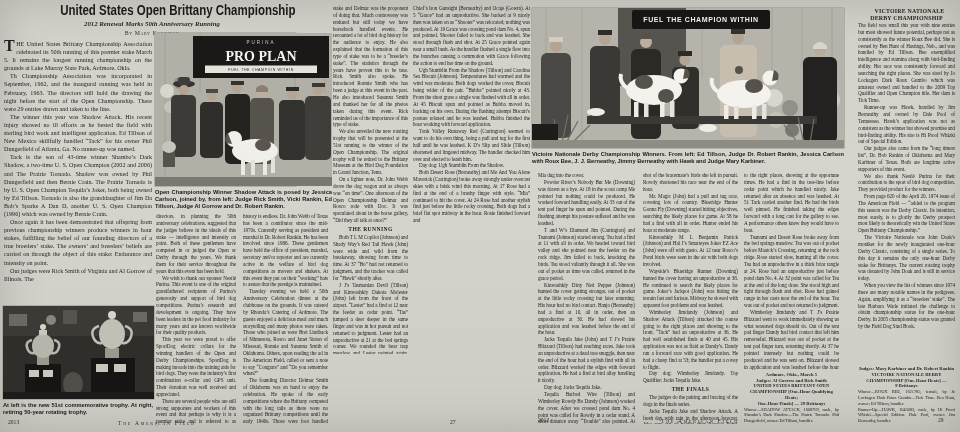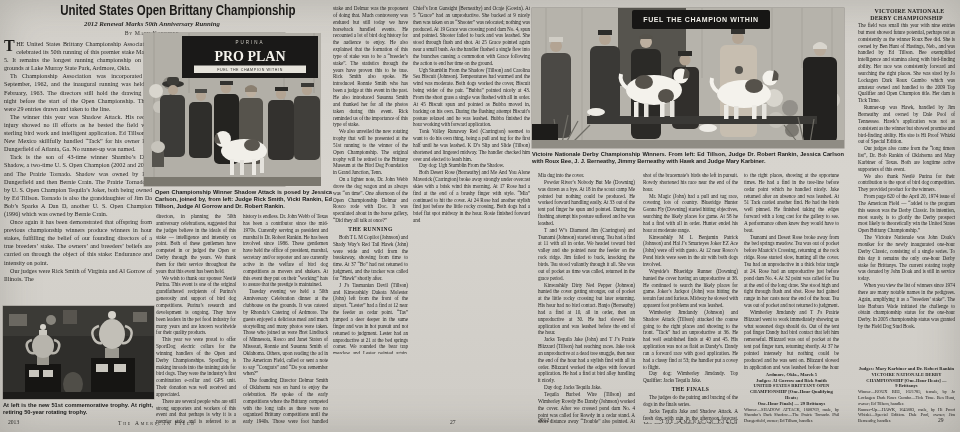--- a/index.html
+++ b/index.html
@@ -43,21 +43,21 @@
     <div class="flow">
         <p class="ni dropcap">THE United States Brittany Championship Association celebrated its 50th running of this premier stake March 5. It remains the longest running championship on the grounds at Lake Murray State Park, Ardmore, Okla.</p>
         <p>Th Championship Association was incorporated in September, 1962, and the inaugural running was held in February, 1963. The directors still hold the drawing the night before the start of the Open Championship. There were 29 entries drawn and taken to the line.</p>
         <p>The winner this year was Shadow Attack. His recent injury showed no ill efforts as he bested the field with sterling bird work and intelligent application. Ed Tillson of New Mexico skillfully handled “Tack” for his owner Phil Dungerfield of Atlanta, Ga. No runner-up was named.</p>
         <p>Tack is the son of 43-time winner Shambo’s Dark Shadow, a two-time U. S. Open Champion (2002 and 2006) and The Prairie Tornado. Shadow was owned by Phil Dungerfield and then Bernie Crain. The Prairie Tornado is by U. S. Open Champion Tequila’s Joker, both being owned by Ed Tillson. Tornado is also the granddaughter of Jim Da Bob’s Sparks A Dan D, another U. S. Open Champion (1996) which was owned by Bernie Crain.</p>
         <p>Once again it has been demonstrated that offspring from previous championship winners produce winners in hour stakes, fulfilling the belief of our founding directors of a true breeders’ stake. The owners’ and breeders’ beliefs are carried on through the object of this stake: Endurance and intensity on point.</p>
         <p>Our judges were Rick Smith of Virginia and Al Gorrow of Illinois. The</p>
       </div>
   </div>
 
-  <div class="photo" style="left:144px;top:33px;width:141px;height:153px;">
+  <div class="photo" style="left:155px;top:33px;width:141px;height:153px;">
     <svg width="177" height="153" viewBox="0 0 177 153">
       <rect width="177" height="153" fill="#b2afa7"></rect>
       <g stroke="#a19e96" stroke-width="1">
         <line x1="10" y1="0" x2="10" y2="153"></line>
           <line x1="45" y1="0" x2="45" y2="60"></line>
         <line x1="140" y1="45" x2="140" y2="70"></line>
           <line x1="170" y1="0" x2="170" y2="60"></line>
       </g>
       <g>
         <circle cx="12" cy="58" r="7" fill="#d9d6ce"></circle>

